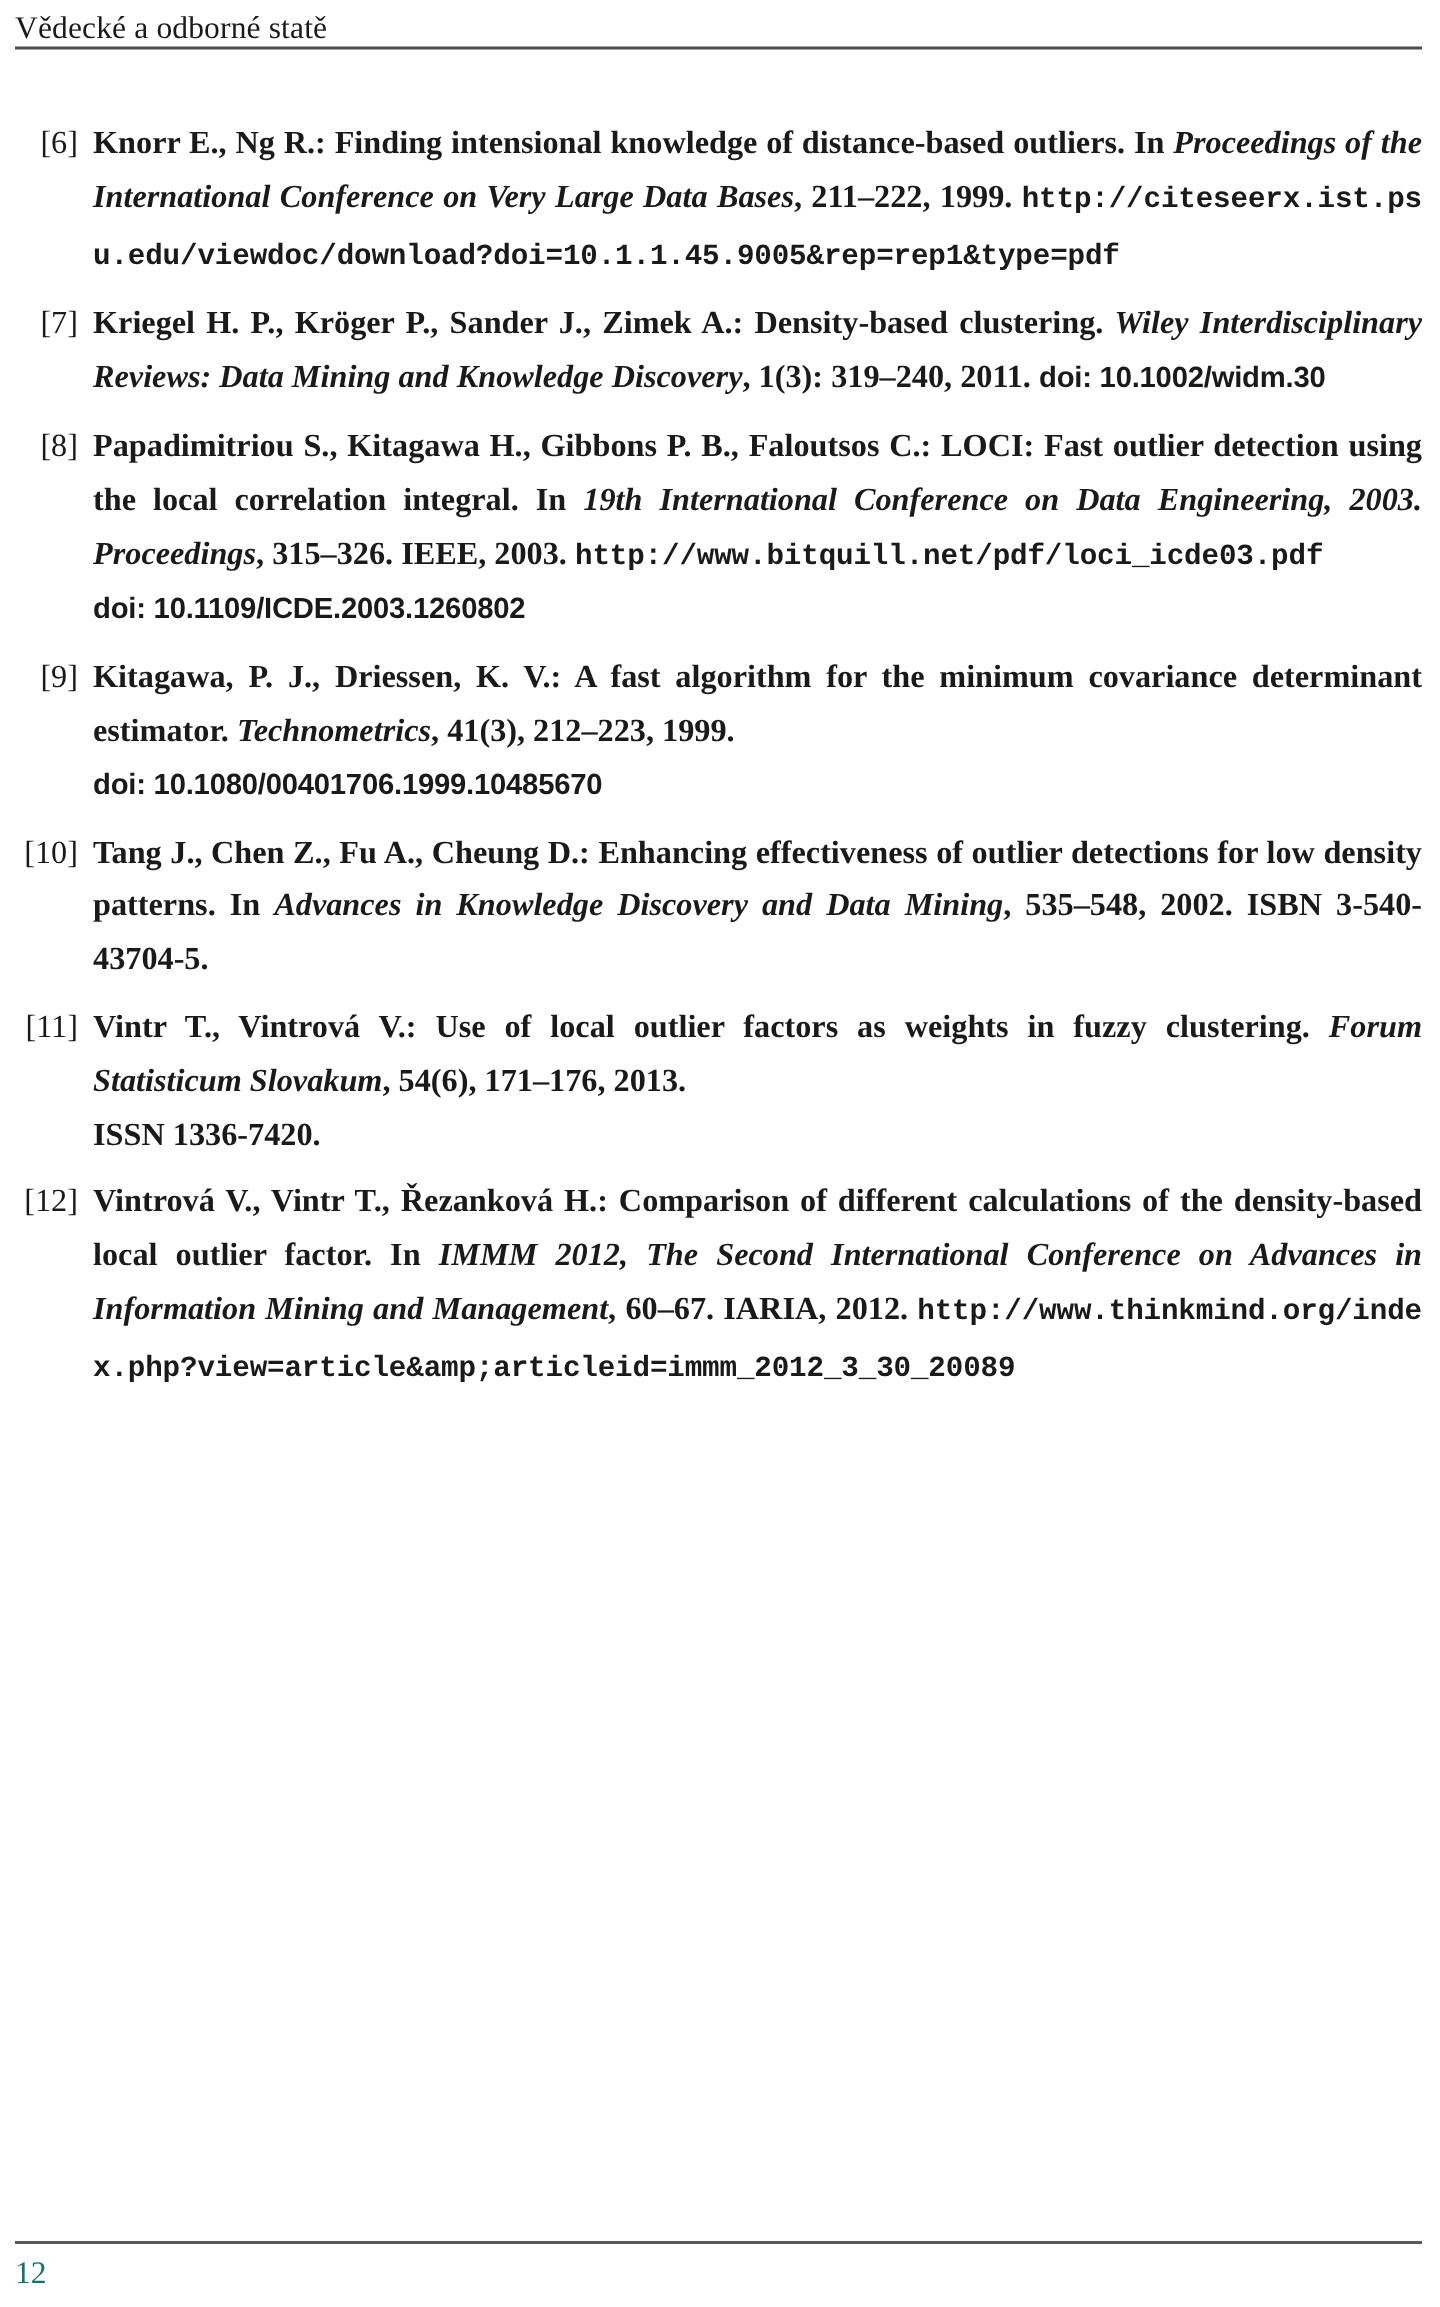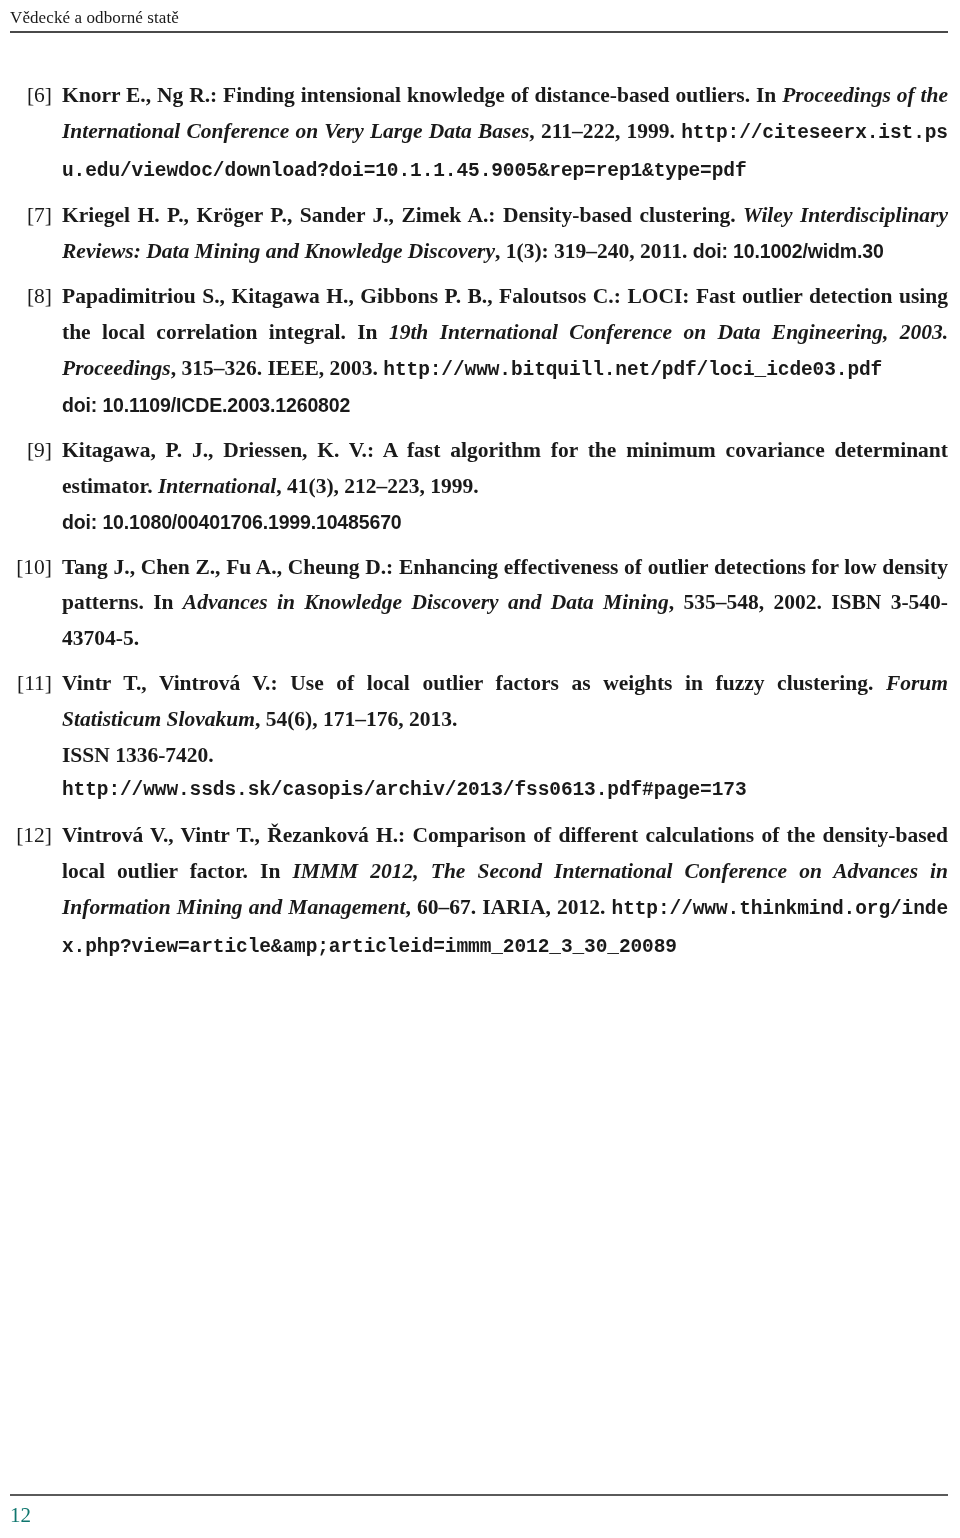--- a/index.html
+++ b/index.html
@@ -30,21 +30,21 @@
   .page-header {
     position: absolute;
     left: 10px;
     right: 12px;
     top: 4px;
     height: 30px;
   }
 
   .header-title {
     font-family: "Liberation Serif", "DejaVu Serif", serif;
-    font-size: 17px;
+    font-size: 21px;
     line-height: 28px;
     letter-spacing: 0.1px;
     color: #1a1a1a;
     white-space: nowrap;
   }
 
   .header-rule {
     position: absolute;
     left: 10px;
     right: 12px;
@@ -159,31 +159,31 @@
       <span class="ref-body"><span>Kriegel H. P., Kröger P., Sander J., Zimek A.</span>: <span>Density-based clustering.</span> <em>Wiley Interdisciplinary Reviews: Data Mining and Knowledge Discovery</em><span>, 1(3): 319–240, 2011. </span><span class="sans">doi: 10.1002/widm.30</span></span>
     </div>
 
     <div class="ref">
       <span class="ref-label">[8]</span>
       <span class="ref-body"><span>Papadimitriou S., Kitagawa H., Gibbons P. B., Faloutsos C.</span>: <span>LOCI: Fast outlier detection using the local correlation integral.</span> <span>In</span> <em>19th International Conference on Data Engineering, 2003. Proceedings</em><span>, 315–326. IEEE, 2003. </span><span class="mono">http://www.bitquill.net/pdf/loci_icde03.pdf</span><span class="linebreak sans">doi: 10.1109/ICDE.2003.1260802</span></span>
     </div>
 
     <div class="ref">
       <span class="ref-label">[9]</span>
-      <span class="ref-body"><span>Kitagawa, P. J., Driessen, K. V.</span>: <span>A fast algorithm for the minimum covariance determinant estimator.</span> <em>International</em><span>, 41(3), 212–223, 1999. </span><span class="linebreak sans">doi: 10.1080/00401706.1999.10485670</span></span>
+      <span class="ref-body"><span>Kitagawa, P. J., Driessen, K. V.</span>: <span>A fast algorithm for the minimum covariance determinant estimator.</span> <em>Technometrics</em><span>, 41(3), 212–223, 1999. </span><span class="linebreak sans">doi: 10.1080/00401706.1999.10485670</span></span>
     </div>
 
     <div class="ref">
       <span class="ref-label">[10]</span>
       <span class="ref-body"><span>Tang J., Chen Z., Fu A., Cheung D.</span>: <span>Enhancing effectiveness of outlier detections for low density patterns.</span> <span>In</span> <em>Advances in Knowledge Discovery and Data Mining</em><span>, 535–548, 2002. ISBN 3-540-43704-5. </span></span>
     </div>
 
     <div class="ref">
       <span class="ref-label">[11]</span>
-      <span class="ref-body"><span>Vintr T., Vintrová V.</span>: <span>Use of local outlier factors as weights in fuzzy clustering.</span> <em>Forum Statisticum Slovakum</em><span>, 54(6), 171–176, 2013. </span><span class="linebreak">ISSN 1336-7420.</span><span class="linebreak mono">http://www.ssds.sk/casopis/archiv/2013/fss0613.pdf#page=173</span></span>
+      <span class="ref-body"><span>Vintr T., Vintrová V.</span>: <span>Use of local outlier factors as weights in fuzzy clustering.</span> <em>Forum Statisticum Slovakum</em><span>, 54(6), 171–176, 2013. </span><span class="linebreak">ISSN 1336-7420.</span></span>
     </div>
 
     <div class="ref">
       <span class="ref-label">[12]</span>
       <span class="ref-body"><span>Vintrová V., Vintr T., Řezanková H.</span>: <span>Comparison of different calculations of the density-based local outlier factor.</span> <span>In</span> <em>IMMM 2012, The Second International Conference on Advances in Information Mining and Management</em><span>, 60–67. IARIA, 2012. </span><span class="mono">http://www.thinkmind.org/index.php?view=article&amp;amp;articleid=immm_2012_3_30_20089</span></span>
     </div>
 
   </div>
 
   <div class="footer-rule"></div>

